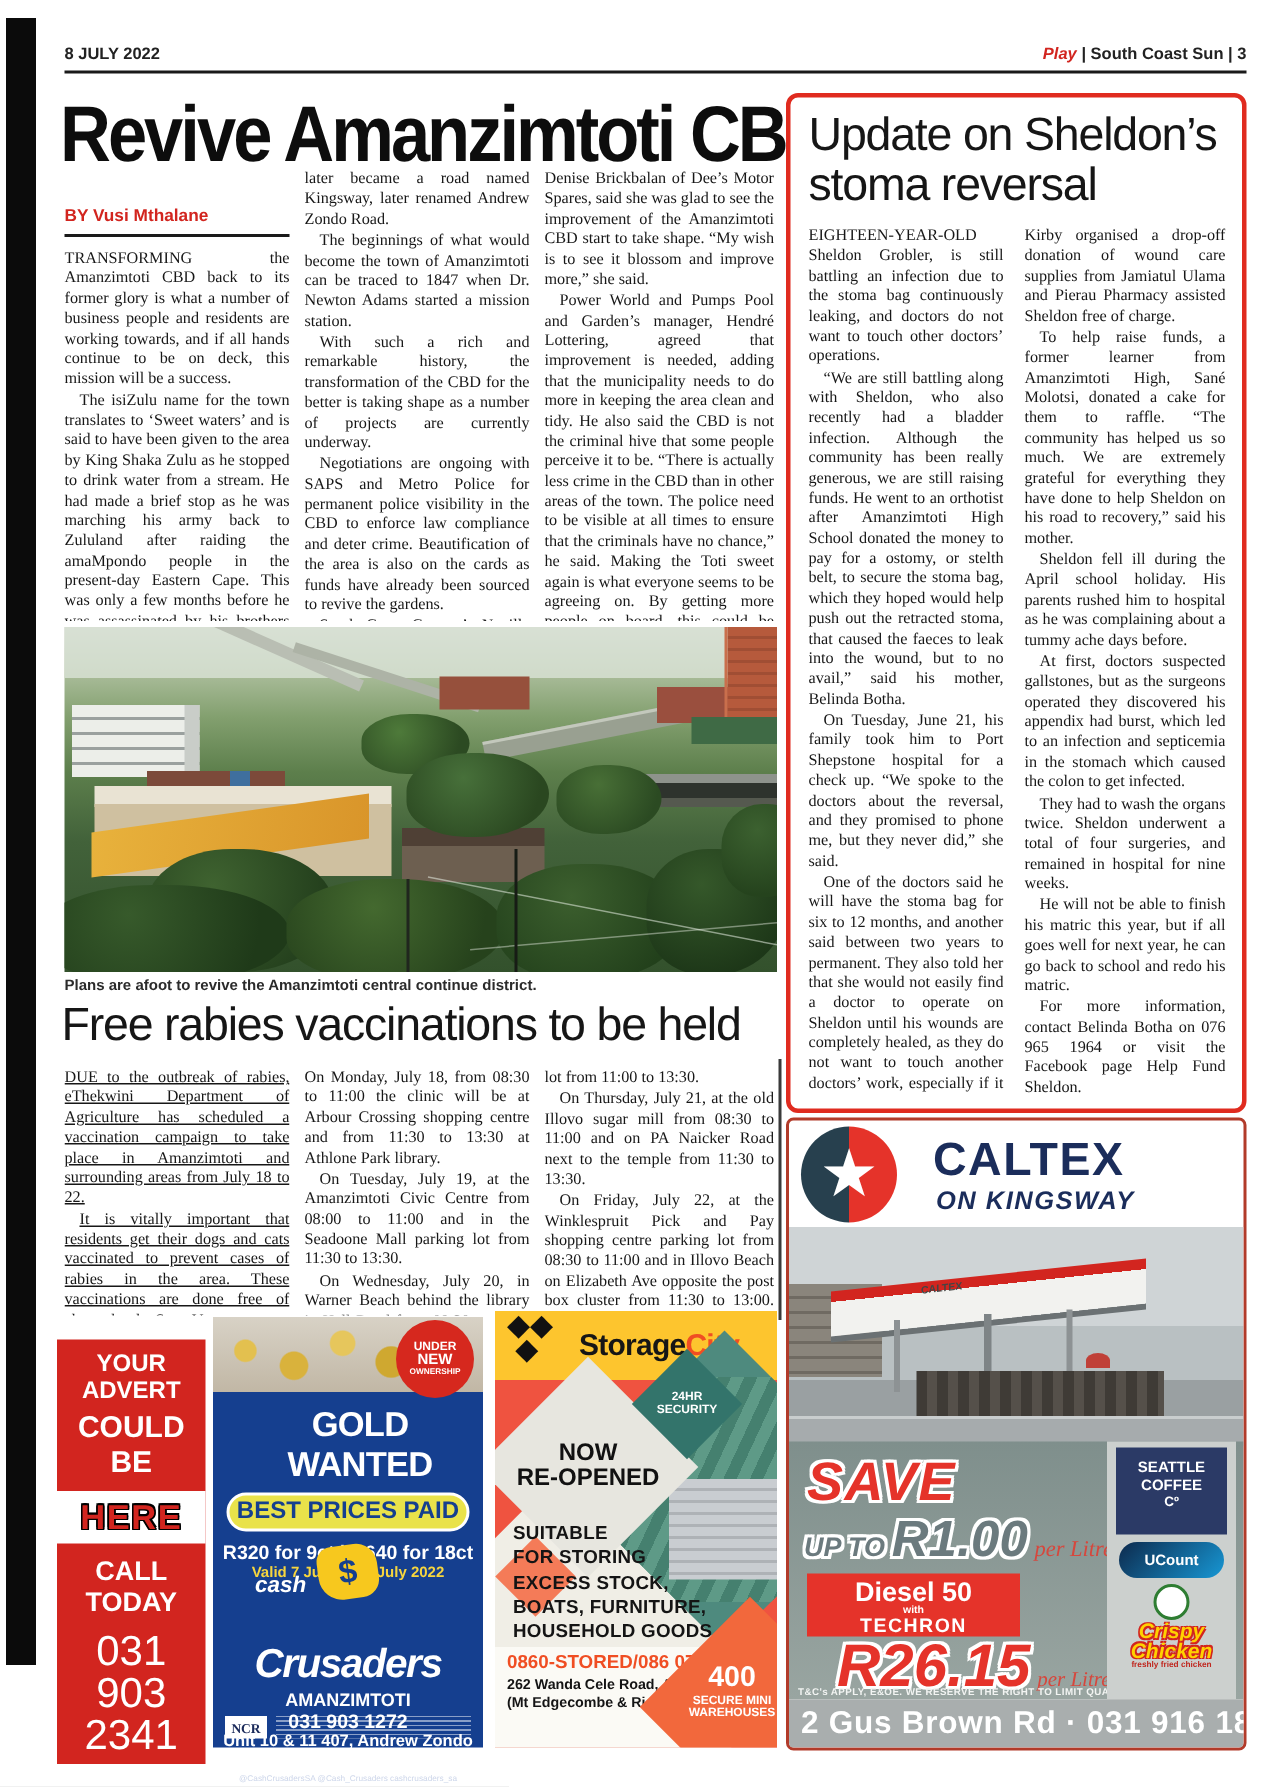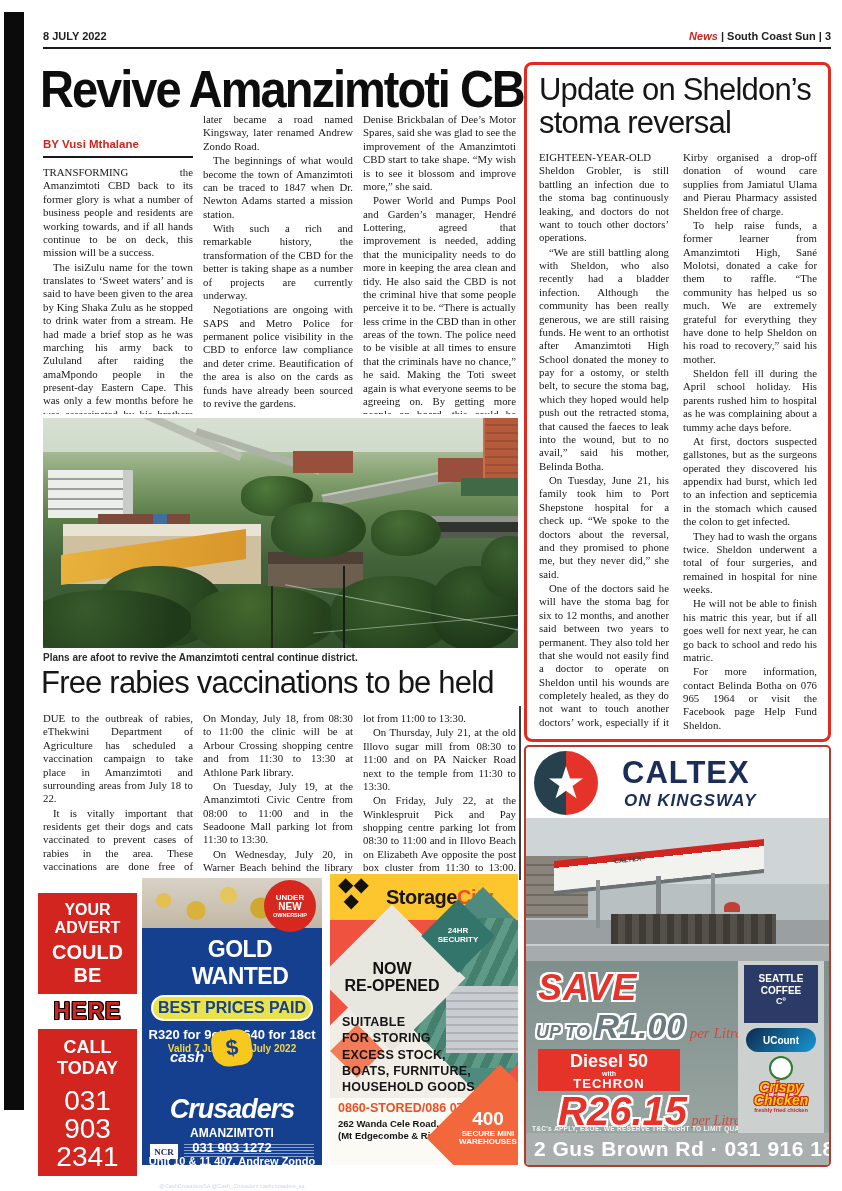--- a/index.html
+++ b/index.html
@@ -28,21 +28,21 @@
 </style>
 </head>
 <body>
 
 <div class="page">
 
   <div class="abs" style="left:4px;top:12px;width:20px;height:1098px;background:#0b0b0b;"></div>
 
   <div class="abs sans" style="left:43px;top:30px;font-size:11px;font-weight:700;color:#222;">8 JULY 2022</div>
   <div class="abs sans" style="left:524px;top:30px;width:307px;text-align:right;font-size:11px;font-weight:700;color:#222;">
-    <span class="red" style="font-style:italic;">News</span>
+    <span class="red" style="font-style:italic;">Play</span>
     <span>|</span>
     <span>South Coast Sun</span>
     <span>|</span>
     <span>3</span>
   </div>
   <div class="abs rule" style="left:43px;top:47px;width:788px;height:2px;"></div>
 
   <div class="abs h-main" style="left:40px;top:58px;">Revive Amanzimtoti CBD</div>
 
   <div class="abs sans red" style="left:43px;top:138px;font-size:11.5px;font-weight:700;">BY Vusi Mthalane</div>
@@ -91,21 +91,21 @@
     <div class="tree" style="left:328px;top:92px;width:70px;height:46px;background:radial-gradient(circle at 40% 28%,#486f36,#2b4a22 75%);"></div>
     <div class="abs" style="left:240px;top:190px;width:250px;height:1px;background:rgba(232,238,228,0.55);transform:rotate(11deg);"></div>
     <div class="abs" style="left:270px;top:205px;width:220px;height:1px;background:rgba(232,238,228,0.45);transform:rotate(-5deg);"></div>
     <div class="abs" style="left:300px;top:148px;width:2px;height:82px;background:#171c15;"></div>
     <div class="abs" style="left:228px;top:168px;width:2px;height:62px;background:#20261e;"></div>
   </div>
 
   <div class="abs caption" style="left:43px;top:652px;width:475px;">Plans are afoot to revive the Amanzimtoti central continue district.</div>
 
   <div class="abs h-light" style="left:41px;top:666px;width:480px;">Free rabies vaccinations to be held</div>
-  <div class="abs col" style="left:43px;top:712px;width:150px;height:165px;">
+  <div class="abs col" style="left:43px;top:712px;width:150px;height:165px;text-decoration:underline;">
     <span><p>DUE to the outbreak of rabies, eThekwini Department of Agriculture has scheduled a vaccination campaign to take place in Amanzimtoti and surrounding areas from July 18 to 22.</p><p>It is vitally important that residents get their dogs and cats vaccinated to prevent cases of rabies in the area. These vaccinations are done free of charge by the State Vet.</p></span>
     
   </div>
   <div class="abs col" style="left:203px;top:712px;width:150px;height:165px;">
       <p>On Monday, July 18, from 08:30 to 11:00 the clinic will be at Arbour Crossing shopping centre and from 11:30 to 13:30 at Athlone Park library.</p>
       <p>On Tuesday, July 19, at the Amanzimtoti Civic Centre from 08:00 to 11:00 and in the Seadoone Mall parking lot from 11:30 to 13:30.</p>
       <p>On Wednesday, July 20, in Warner Beach behind the library in Hall Road from 08:30 to 11:00 and in St. Winifreds at the Plowman Park Play</p>
     </div>
   <div class="abs col" style="left:363px;top:712px;width:153px;height:168px;">
       <p>lot from 11:00 to 13:30.</p>

